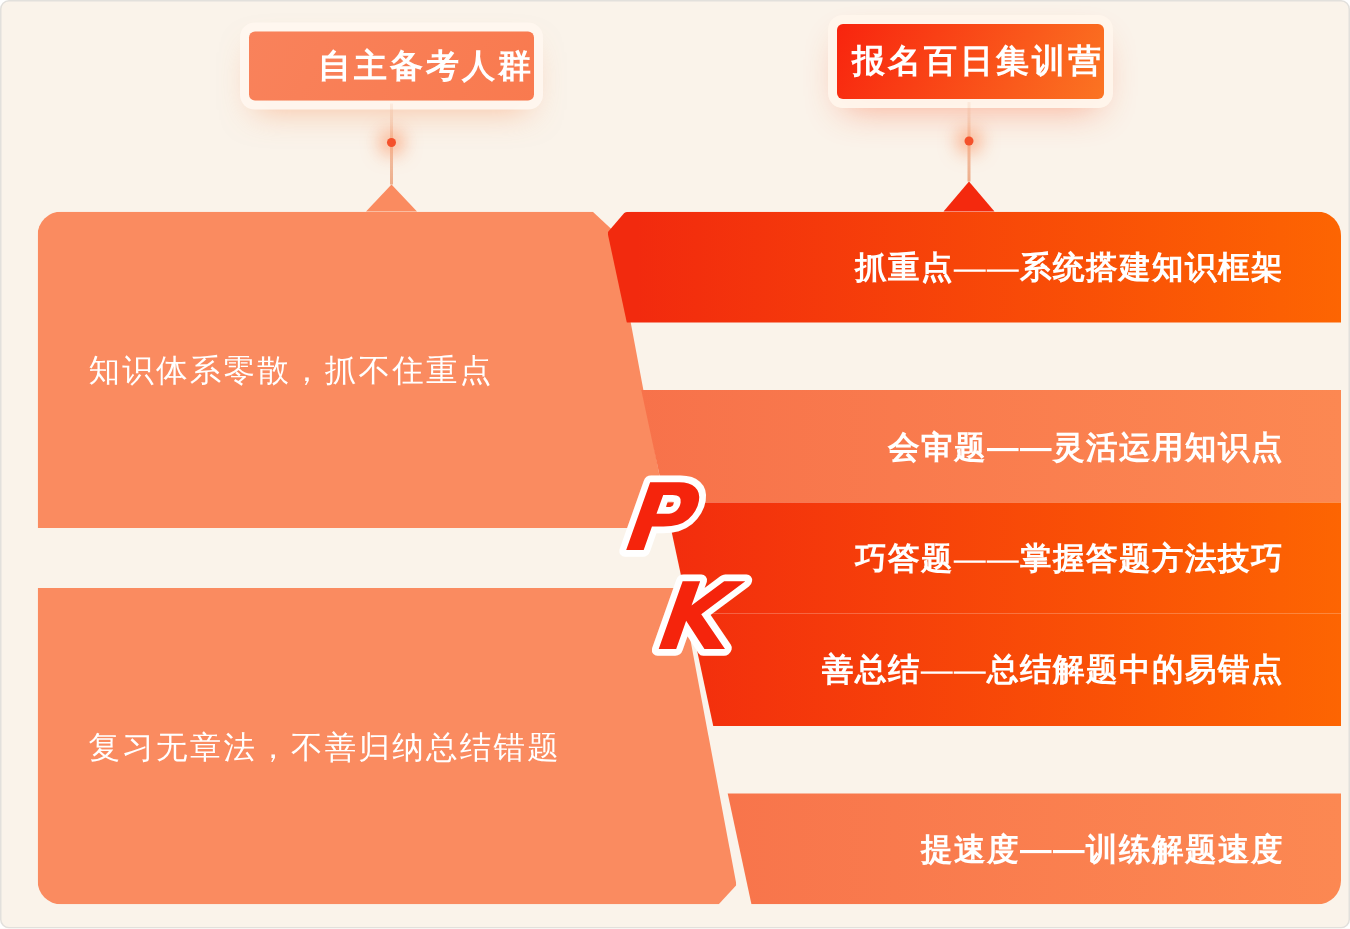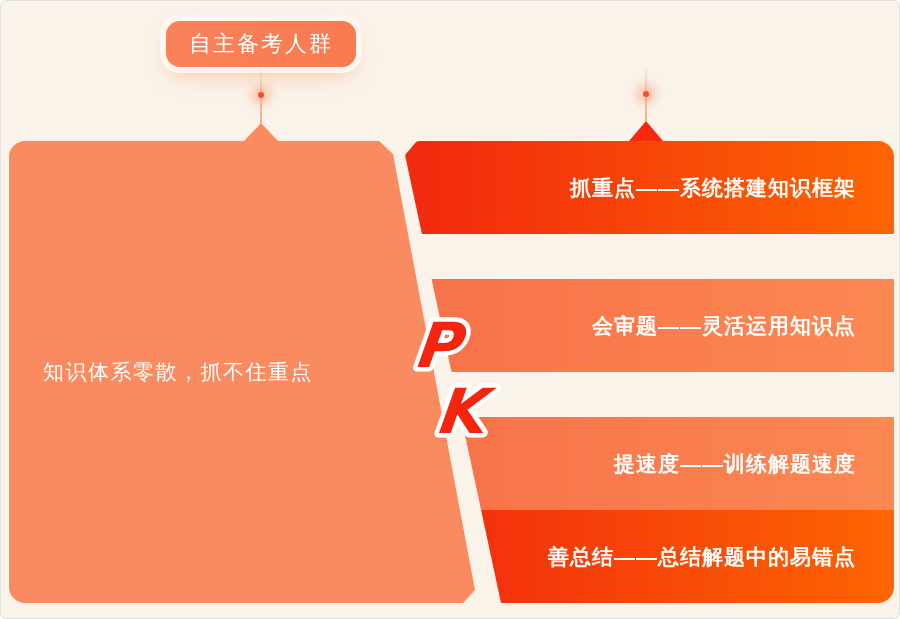--- a/index.html
+++ b/index.html
@@ -9,23 +9,23 @@
     box-sizing:border-box;
     background:#faf3ea;
     border:1px solid #e2e0dc;
     border-radius:6px;
     overflow:hidden;
     font-family:"Liberation Sans","DejaVu Sans",sans-serif;
   }
   
   .tag{
     position:absolute;
-    display:flex;align-items:center;justify-content:center;
-    color:#fff;font-weight:normal;font-size:22px;letter-spacing:2px;
-    border-radius:14px;white-space:nowrap;
+    display:flex;align-items:center;justify-content:flex-end;
+    color:#fff;font-weight:bold;font-size:22px;letter-spacing:2px;
+    border-radius:4px;white-space:nowrap;
   }
   .tag-left{
     left:165px;top:20px;width:190px;height:46px;
     background:linear-gradient(115deg,#f9825b,#f97a4f);
     box-shadow:0 0 0 6px rgba(255,247,239,0.95), 0 10px 22px -4px rgba(250,140,80,0.5);
   }
   .tag-right{
     left:557px;top:15px;width:178px;height:50px;
     background:linear-gradient(115deg,#f8240e,#fb7422);
     box-shadow:0 0 0 6px rgba(255,245,236,0.95), 0 10px 24px -4px rgba(250,80,30,0.45);
@@ -46,77 +46,86 @@
     border-left:17px solid transparent;border-right:17px solid transparent;
   }
   .arrow-left{left:243px;top:122px;border-bottom:18px solid #fa8b60;}
   .arrow-right{left:628px;top:120px;border-bottom:20px solid #f4290e;}
   
   .panel{
     position:absolute;top:140px;height:462px;
     display:flex;flex-direction:column;overflow:hidden;
   }
   .panel-left{
-    left:8px;width:466px;
+    left:24px;width:466px;
     border-radius:16px 0 0 16px;
     clip-path:polygon(0 0,370px 0,384px 13px,466px 449px,454px 462px,0 462px);
     gap:40px;
   }
   .panel-right{
     left:404px;width:489px;
     border-radius:16px;
     clip-path:polygon(12px 0,100% 0,100% 100%,96px 100%,0 14px);
   }
   .row{
     flex:1;display:flex;align-items:center;
     color:#fff;white-space:nowrap;
   }
   .panel-left .row{padding-left:34px;font-size:21px;font-weight:500;letter-spacing:1.5px;}
   .panel-right .row{justify-content:flex-end;padding-right:38px;font-size:21px;font-weight:bold;letter-spacing:1px;}
   .l-dark{background:#fa8b60;}
   .l-light{background:#fdae8f;}
-  .r-dark{background:linear-gradient(90deg,#f22a0e 4%,#fd6502 100%);}
+  .r-dark{background:linear-gradient(90deg,#f22a0e 4%,#fd6502 100%);font-family:Liberation Serif, serif;}
   .r-light{background:linear-gradient(90deg,#f7714a,#fc8852);margin-top:45px;}
   
   .pk{position:absolute;left:386px;top:298px;width:140px;height:150px;pointer-events:none;}
 </style>
 </head>
 <body>
 
 <div class="canvas">
 
   <div class="tag tag-left">
     <span>自主备考人群</span>
+  </div>
+  <div class="tag tag-right">
+    <span>报名百日集训营</span>
   </div>
 
   <div class="conn-line line-left"></div>
   <div class="conn-dot dot-left"></div>
   <div class="conn-arrow arrow-left"></div>
   <div class="conn-line line-right"></div>
   <div class="conn-dot dot-right"></div>
   <div class="conn-arrow arrow-right"></div>
 
   <div class="panel panel-left">
     <div class="row l-dark">
         <span>知识体系零散，抓不住重点</span>
       </div>
+    <div class="row l-dark">
+        <span>复习无章法，不善归纳总结错题</span>
+      </div>
   </div>
 
   <div class="panel panel-right">
     <div class="row r-dark">
         <span>抓重点——系统搭建知识框架</span>
       </div>
     <div class="row r-light">
         <span>会审题——灵活运用知识点</span>
       </div>
-    <div class="row r-light">
-        <span>提速度——训练解题速度</span>
+    <div class="row r-dark">
+        <span>巧答题——掌握答题方法技巧</span>
       </div>
     <div class="row r-dark">
         <span>善总结——总结解题中的易错点</span>
+      </div>
+    <div class="row r-light">
+        <span>提速度——训练解题速度</span>
       </div>
   </div>
 
   <svg class="pk" viewBox="0 0 140 150" width="140" height="150">
     <g transform="skewX(-9)" font-family="DejaVu Sans, sans-serif" font-style="italic" font-weight="bold" stroke="#ffffff" stroke-width="9" stroke-linejoin="round" paint-order="stroke" fill="#f5240c">
       <text x="40" y="68" font-size="62">P</text>
       <text x="72" y="134" font-size="62">K</text>
     </g>
   </svg>
 

